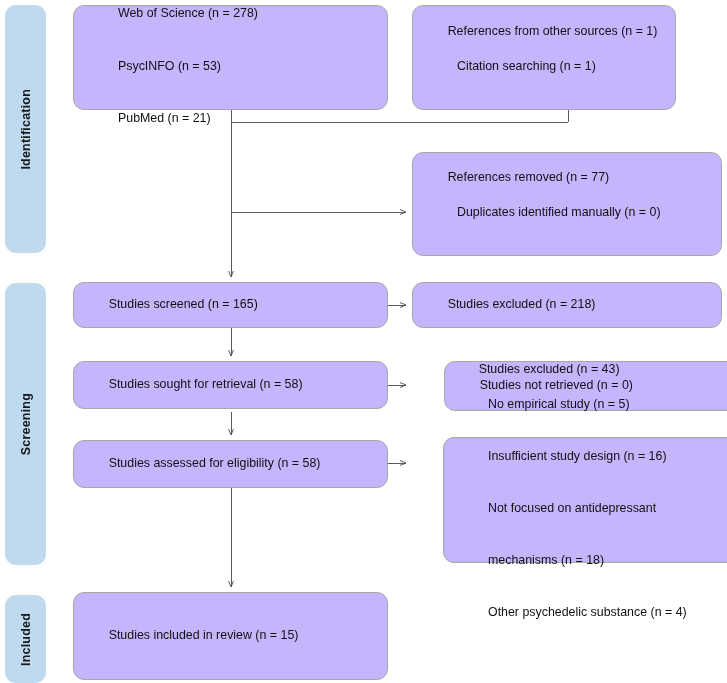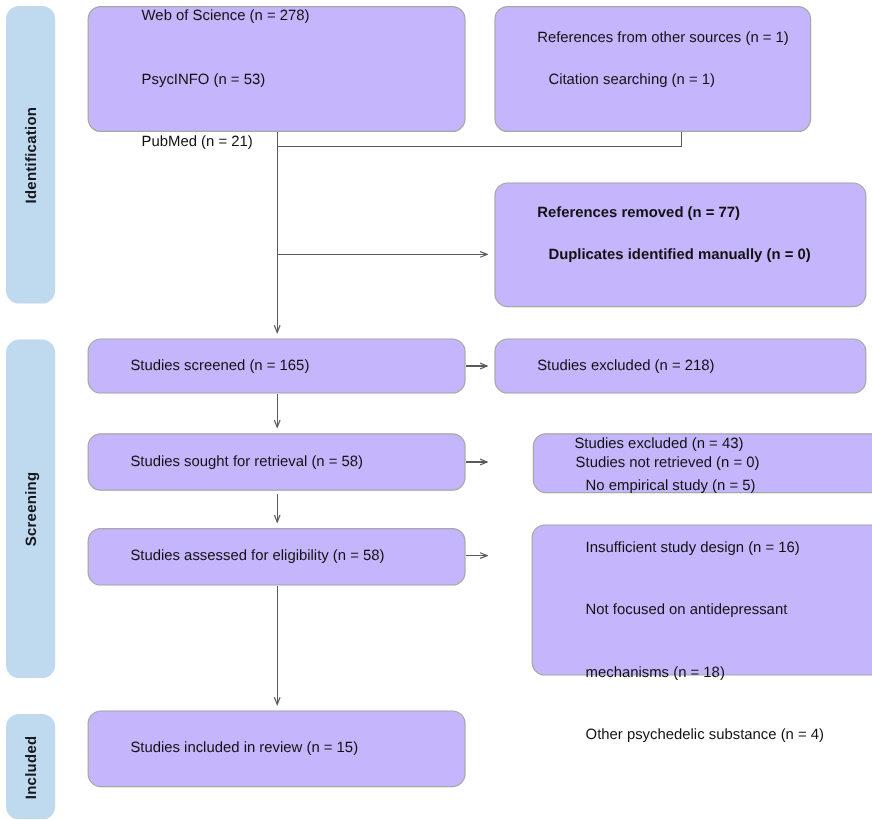--- a/index.html
+++ b/index.html
@@ -125,21 +125,21 @@
     </div>
   </div>
 
   <div class="flow-box" style="left:412px; top:5px; width:264px; height:105px;">
     <div class="flow-box-text">
       <span>References from other sources (n = 1)</span>
       <span class="sub">Citation searching (n = 1)</span>
     </div>
   </div>
 
-  <div class="flow-box" style="left:412px; top:152px; width:310px; height:104px;font-weight:bold;">
+  <div class="flow-box" style="left:412px; top:152px; width:310px; height:104px;">
     <div class="flow-box-text">
       <span>References removed (n = 77)</span>
       <span class="sub">Duplicates identified manually (n = 0)</span>
     </div>
   </div>
 
   <div class="flow-box" style="left:73px; top:282px; width:315px; height:46px;">
     <div class="flow-box-text">
       <span>Studies screened (n = 165)</span>
     </div>
@@ -173,19 +173,19 @@
     <div class="flow-box-text">
       <span>Studies excluded (n = 43)</span>
       <span class="sub">No empirical study (n = 5)</span>
       <span class="sub">Insufficient study design (n = 16)</span>
       <span class="sub">Not focused on antidepressant</span>
       <span class="sub">mechanisms (n = 18)</span>
       <span class="sub">Other psychedelic substance (n = 4)</span>
     </div>
   </div>
 
-  <div class="flow-box" style="left:73px; top:592px; width:315px; height:64px;">
+  <div class="flow-box" style="left:73px; top:592px; width:315px; height:88px;">
     <div class="flow-box-text">
       <span>Studies included in review (n = 15)</span>
     </div>
   </div>
 
 </div>
 
 </body></html>

